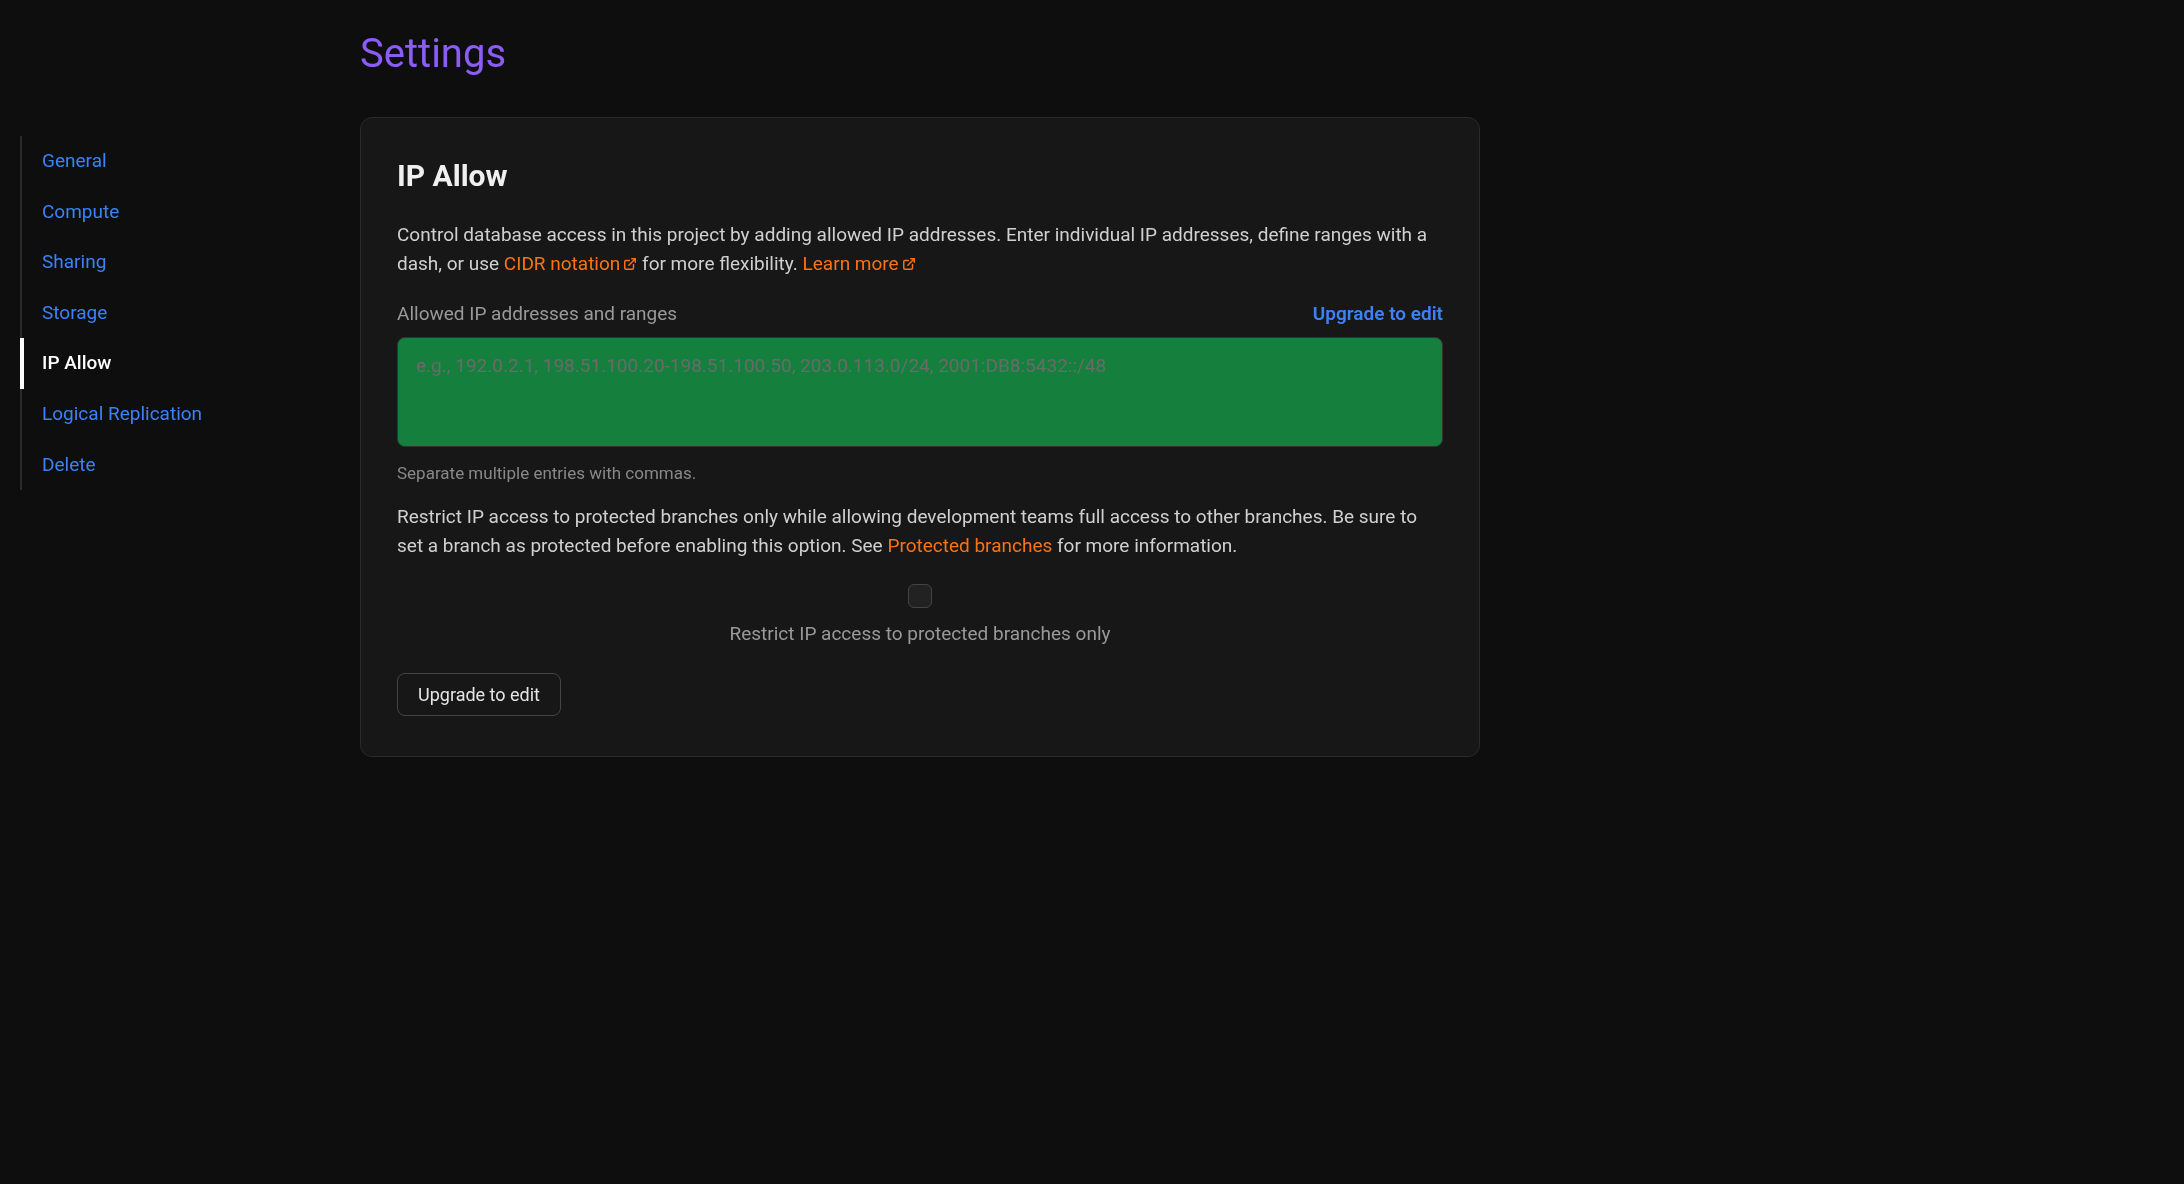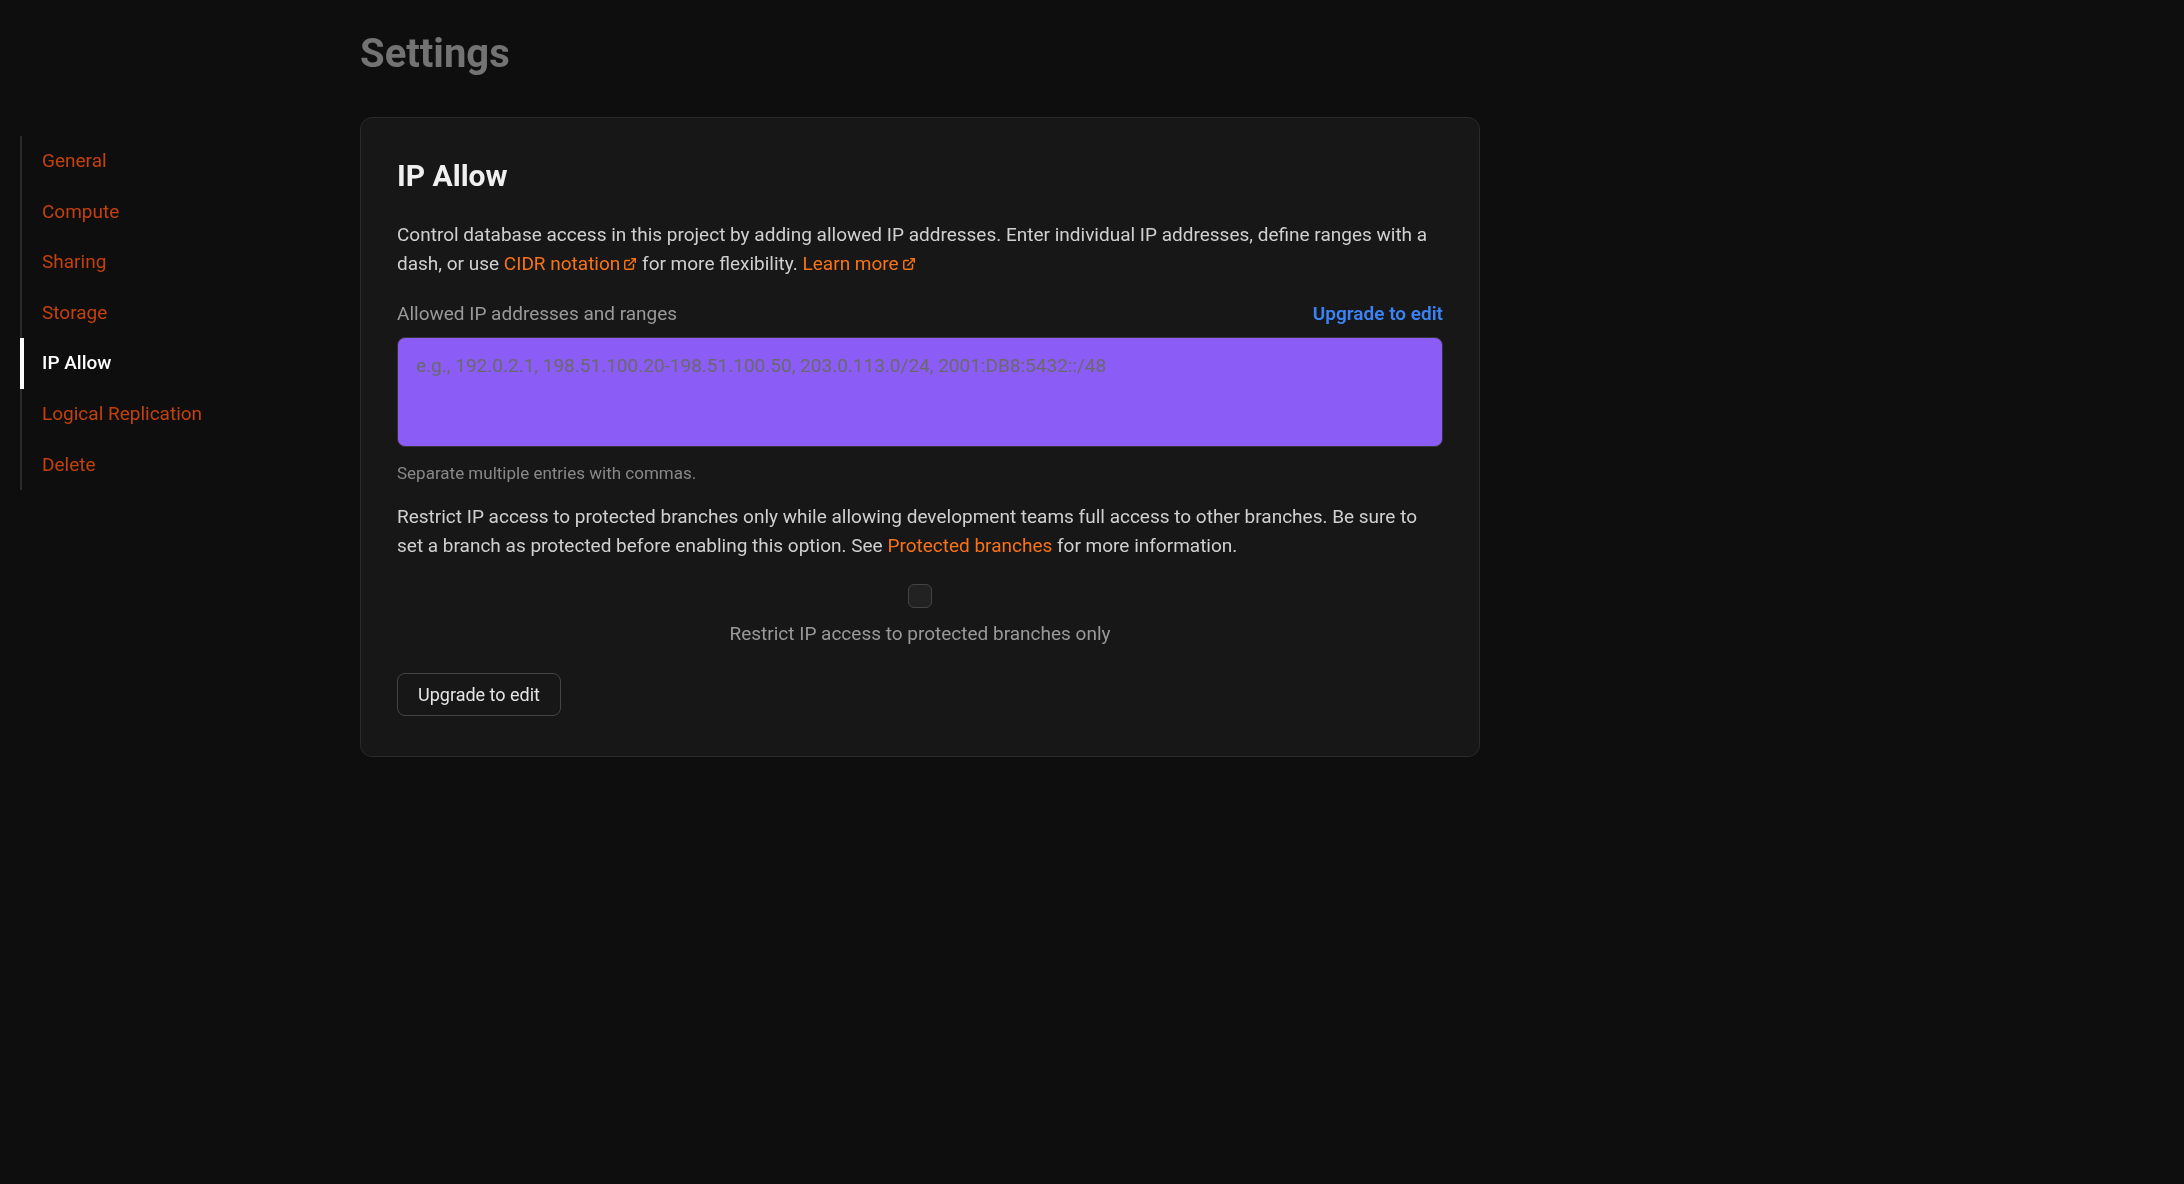--- a/index.html
+++ b/index.html
@@ -24,43 +24,43 @@
       padding-left: 20px;
       flex-shrink: 0;
     }
     .sidebar-nav {
       border-left: 2px solid #2a2a2a;
     }
     .sidebar-item {
       display: block;
       padding: 12px 20px;
       font-size: 19px;
-      color: #c2410c;
+      color: #3b82f6;
       cursor: pointer;
       border-left: 0px solid transparent;
       margin-left: 0;
       line-height: 1.4;
     }
     .sidebar-item.active {
       color: #fff;
       font-weight: 500;
       border-left: 4px solid #fff;
       margin-left: -2px;
       padding-left: 18px;
     }
     .main {
       flex: 1;
       padding-left: 0;
       padding-right: 200px;
       max-width: 1320px;
     }
     .page-title {
       font-size: 40px;
-      font-weight: 700;
-      color: #737373;
+      font-weight: 400;
+      color: #8b5cf6;
       margin-bottom: 40px;
       padding-left: 0;
     }
     .card {
       background-color: #171717;
       border: 1px solid #2a2a2a;
       border-radius: 12px;
       padding: 40px 36px;
     }
     .section-title {
@@ -101,21 +101,21 @@
     .upgrade-link {
       color: #3b82f6;
       font-size: 19px;
       font-weight: 600;
       cursor: pointer;
       text-decoration: none;
     }
     .textarea {
       width: 100%;
       min-height: 110px;
-      background-color: #8b5cf6;
+      background-color: #15803d;
       border: 1px solid #333;
       border-radius: 8px;
       padding: 16px 18px;
       font-size: 19px;
       color: #e5e5e5;
       font-family: inherit;
       resize: none;
     }
     .textarea::placeholder {
       color: #6a6a6a;

